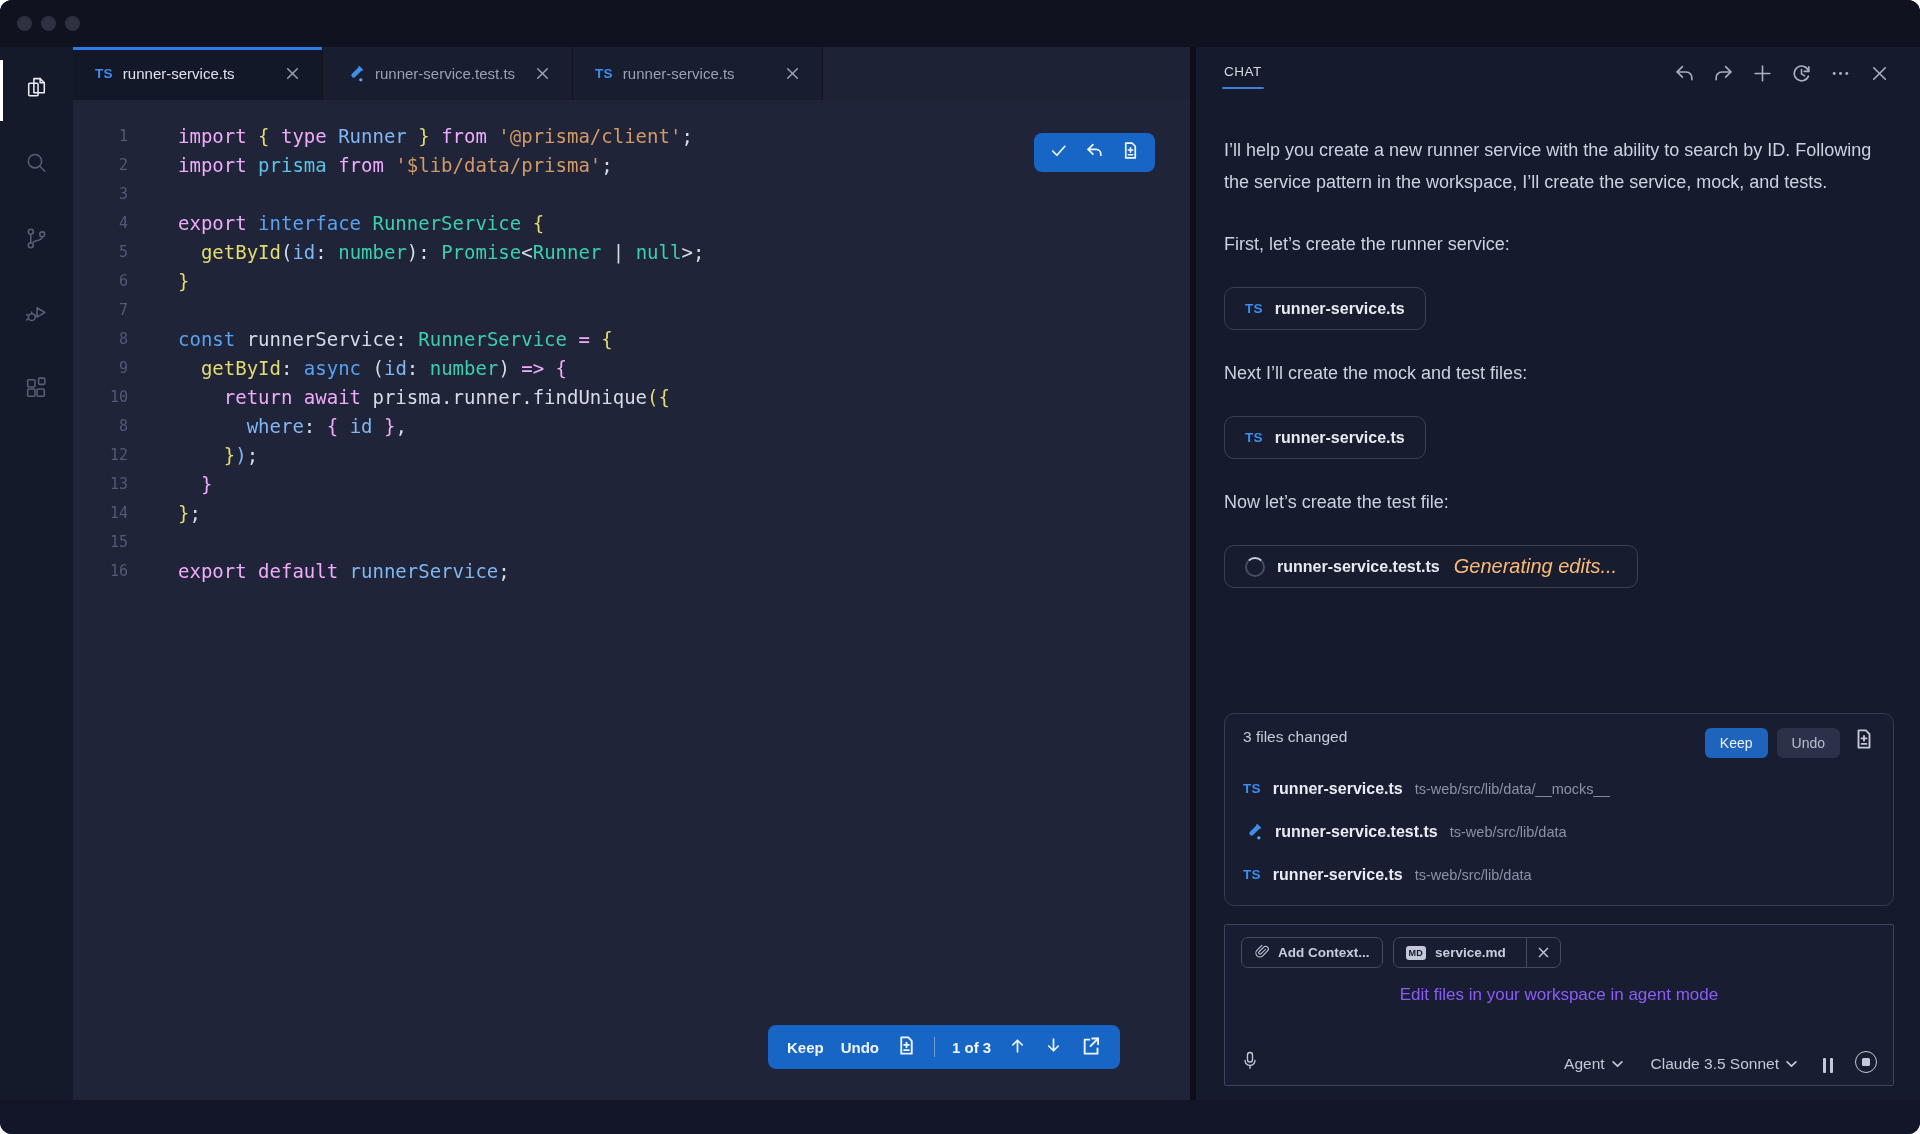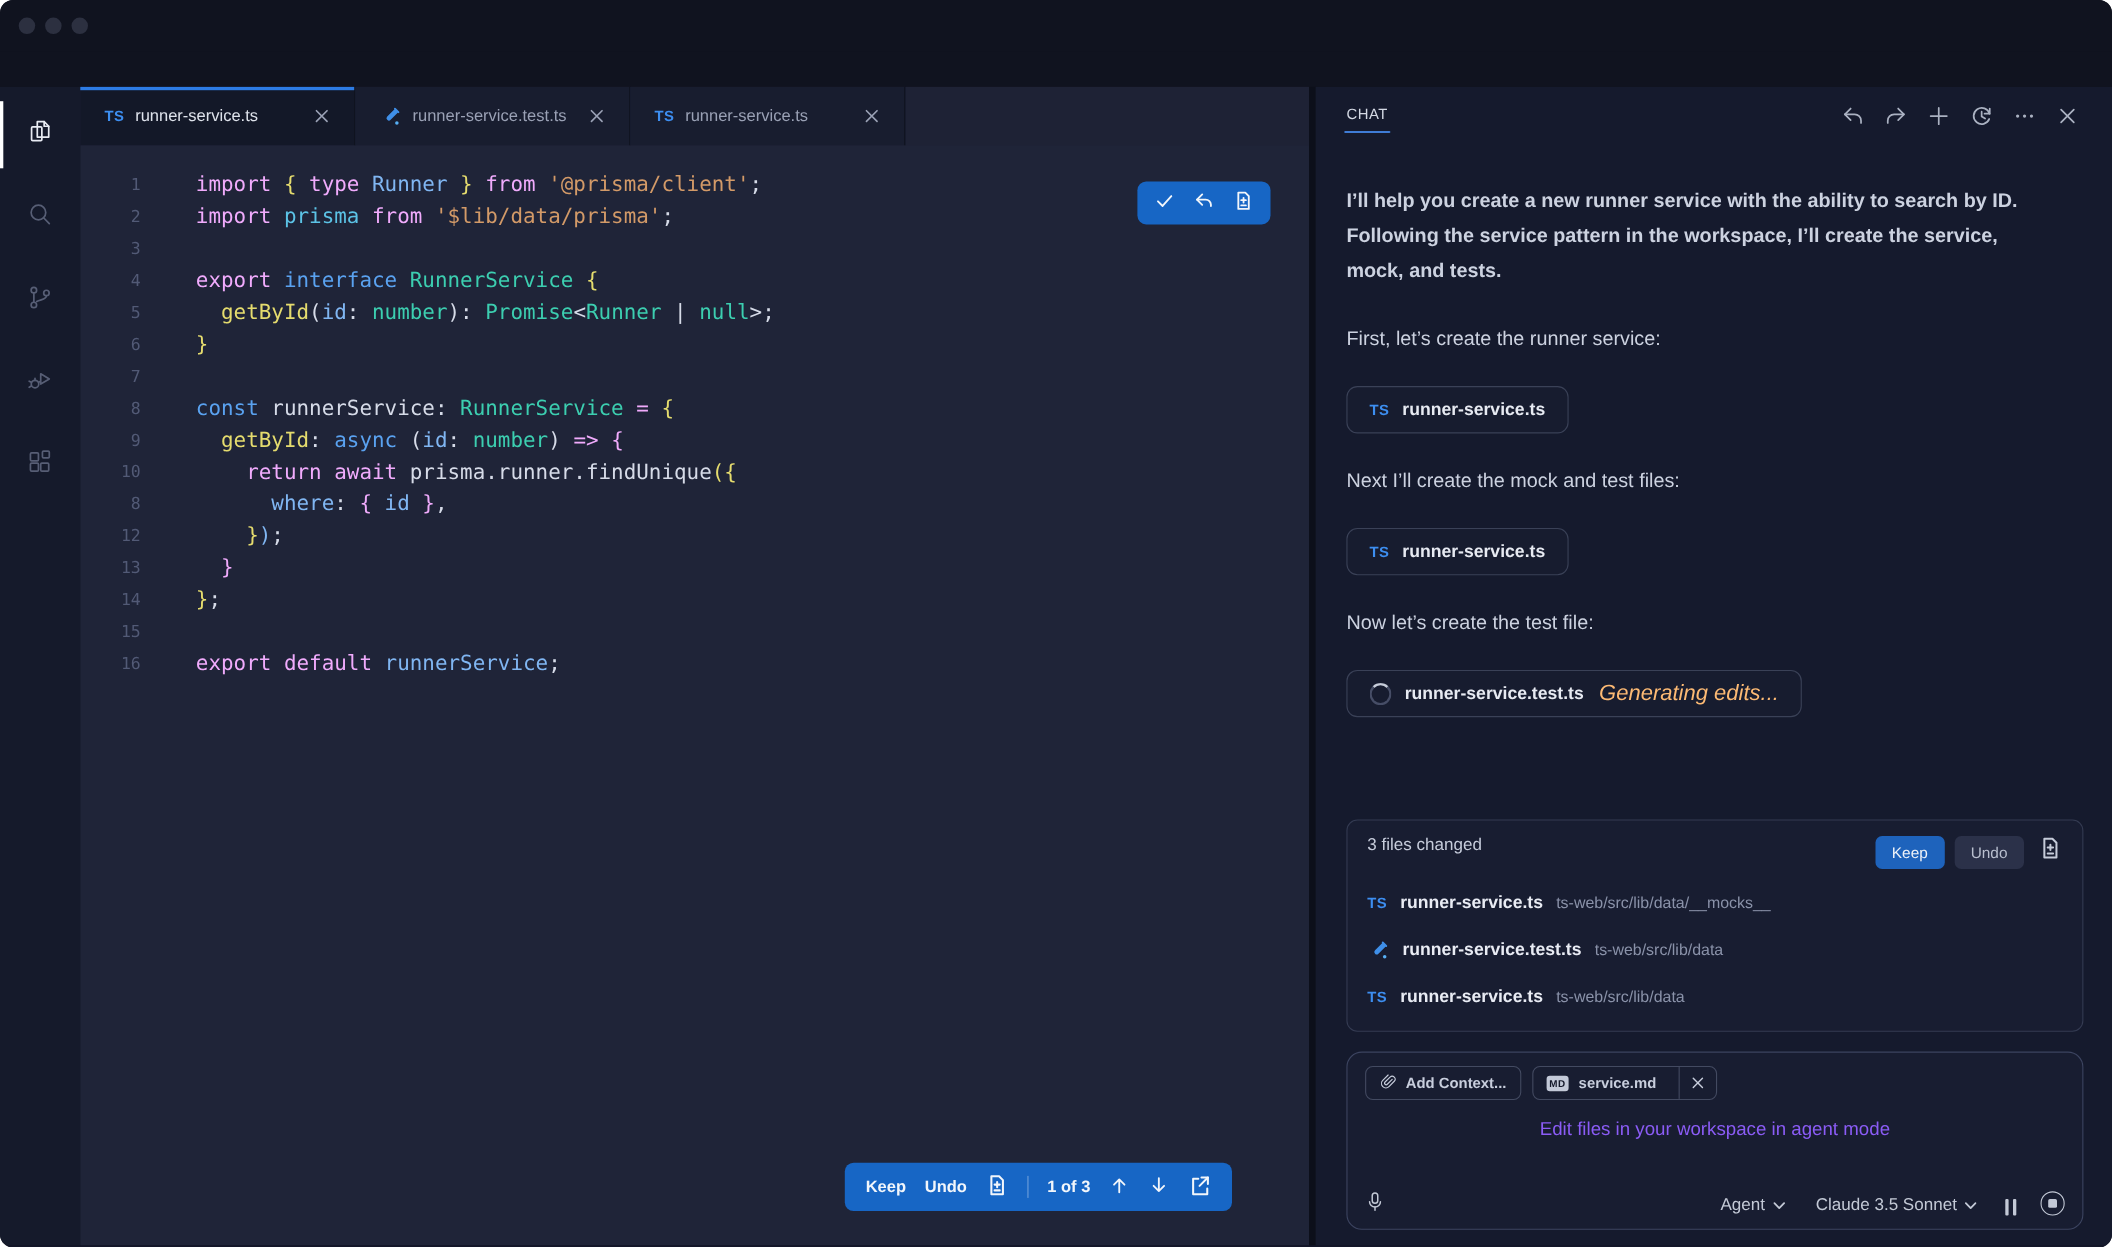--- a/index.html
+++ b/index.html
@@ -4,21 +4,21 @@
 <style>
   html,body{margin:0;padding:0;background:#ffffff;}
   body{width:1920px;height:1134px;font-family:"Liberation Sans",sans-serif;overflow:hidden;}
   *{box-sizing:border-box;}
   .window{position:relative;width:1920px;height:1134px;background:#10131f;border-radius:12px;overflow:hidden;}
 
   
   .titlebar{height:47px;display:flex;align-items:center;padding-left:17px;gap:9px;background:#10131f;}
   .light{width:15px;height:15px;border-radius:50%;background:#2c3040;}
 
-  .main{display:flex;height:1053px;margin-top:32px;}
+  .main{display:flex;height:1053px;}
 
   
   .activitybar{width:73px;background:#151a2b;display:flex;flex-direction:column;align-items:center;padding-top:6px;flex:none;}
   .act-item{width:73px;height:75px;display:flex;align-items:center;justify-content:center;color:#575e75;position:relative;}
   .act-item.active{color:#e8ebf3;}
   .act-item.active::before{content:"";position:absolute;left:0;top:7px;bottom:7px;width:2.5px;background:#ffffff;}
   .act-item svg{stroke:currentColor;fill:none;stroke-width:1.5;stroke-linecap:round;stroke-linejoin:round;}
 
   
   .editor-col{width:1117px;flex:none;display:flex;flex-direction:column;background:#1f2438;}
@@ -46,40 +46,40 @@
   
   .chat{flex:1;background:#151a2d;border-left:6px solid #0c0f1a;display:flex;flex-direction:column;}
   .chat-header{height:53px;display:flex;align-items:center;padding:0 30px 0 28px;flex:none;}
   .chat-title{color:#d4d9e4;font-size:13.5px;letter-spacing:.5px;position:relative;padding:4px 0 8px;}
   .chat-title::after{content:"";position:absolute;left:-2px;right:-2px;bottom:-2px;height:2.5px;border-radius:2px;background:#3f7cd6;}
   .chat-header-icons{margin-left:auto;display:flex;gap:18px;align-items:center;color:#aab1c1;}
   .chat-header-icons svg{stroke:currentColor;fill:none;stroke-width:1.5;stroke-linecap:round;stroke-linejoin:round;display:block;}
 
   .chat-body{flex:1;padding:34px 30px 0 28px;overflow:hidden;}
   .msg{color:#ccd2e0;font-size:18px;line-height:32px;width:648px;margin:0 0 27px;}
-  .msg.lead{margin-bottom:30px;font-weight:bold;}
+  .msg.lead{margin-bottom:30px;}
   .file-chip{display:inline-flex;align-items:center;gap:12px;height:43px;padding:0 20px;border:1px solid #3a4157;border-radius:10px;color:#e7eaf2;font-size:16px;font-weight:700;margin:0 0 27px;background:rgba(255,255,255,.012);}
   .file-chip .status{font-weight:400;font-style:italic;color:#fdba74;font-size:20px;margin-left:2px;}
   .spinner{width:20px;height:20px;border-radius:50%;border:2px solid #464d66;border-top-color:#c7cdda;animation:spin 1.2s linear infinite;flex:none;}
   @keyframes spin{to{transform:rotate(360deg)}}
 
   .chat-bottom{padding:0 26px 14px 28px;flex:none;}
   .files-card{border:1px solid #343b52;border-radius:10px;background:#181d31;padding:14px 18px 18px;margin-bottom:18px;}
   .files-head{display:flex;}
   .files-title{color:#c6ccdb;font-size:15.5px;}
   .btn{border:none;border-radius:6px;height:30px;padding:0 15px;font-size:14px;font-family:inherit;cursor:pointer;}
   .btn-keep{margin-left:auto;background:#1e63bc;color:#eef2f8;}
   .btn-undo{background:#2b3149;color:#b9bfcf;margin-left:9px;}
   .files-diff-icon{margin-left:13px;color:#c5cbd9;display:flex;}
   .files-diff-icon svg,.docpm{stroke:currentColor;fill:none;stroke-width:1.5;stroke-linecap:round;stroke-linejoin:round;}
   .file-row{display:flex;align-items:center;gap:12px;margin-top:18px;height:25px;}
   .file-name{color:#e9ecf4;font-size:16px;font-weight:700;}
   .file-path{color:#8a92a9;font-size:14.5px;}
 
-  .input-box{border:1px solid #3c4460;border-radius:14px;background:#181d31;padding:12px 16px;height:162px;display:flex;flex-direction:column;}
+  .input-box{border:1px solid #3c4460;border-radius:2px;background:#181d31;padding:12px 16px;height:162px;display:flex;flex-direction:column;}
   .ctx-row{display:flex;gap:10px;}
   .ctx-chip{display:inline-flex;align-items:center;gap:9px;height:31px;padding:0 12px;border:1px solid #434a61;border-radius:7px;color:#c8cedd;font-size:13.5px;font-weight:700;}
   .ctx-chip svg{stroke:currentColor;fill:none;stroke-width:1.4;stroke-linecap:round;stroke-linejoin:round;}
   .ctx-chip.attachment{padding-right:0;}
   .chip-x{border-left:1px solid #434a61;height:100%;display:flex;align-items:center;padding:0 10px;margin-left:11px;color:#c8cedd;}
   .md-badge{background:#c3c9d8;color:#14182a;font-size:9px;font-weight:800;padding:2px 3px;border-radius:3px;letter-spacing:.3px;}
   .input-placeholder{color:#8b5cf6;font-size:17px;margin-top:17px;text-align:center;}
   .input-bottom{margin-top:auto;display:flex;align-items:flex-end;color:#c3c9d6;}
   .input-bottom svg{stroke:currentColor;fill:none;stroke-width:1.5;stroke-linecap:round;stroke-linejoin:round;display:block;}
   .mode-sel{display:flex;align-items:center;gap:7px;font-size:15.5px;margin-left:auto;}

